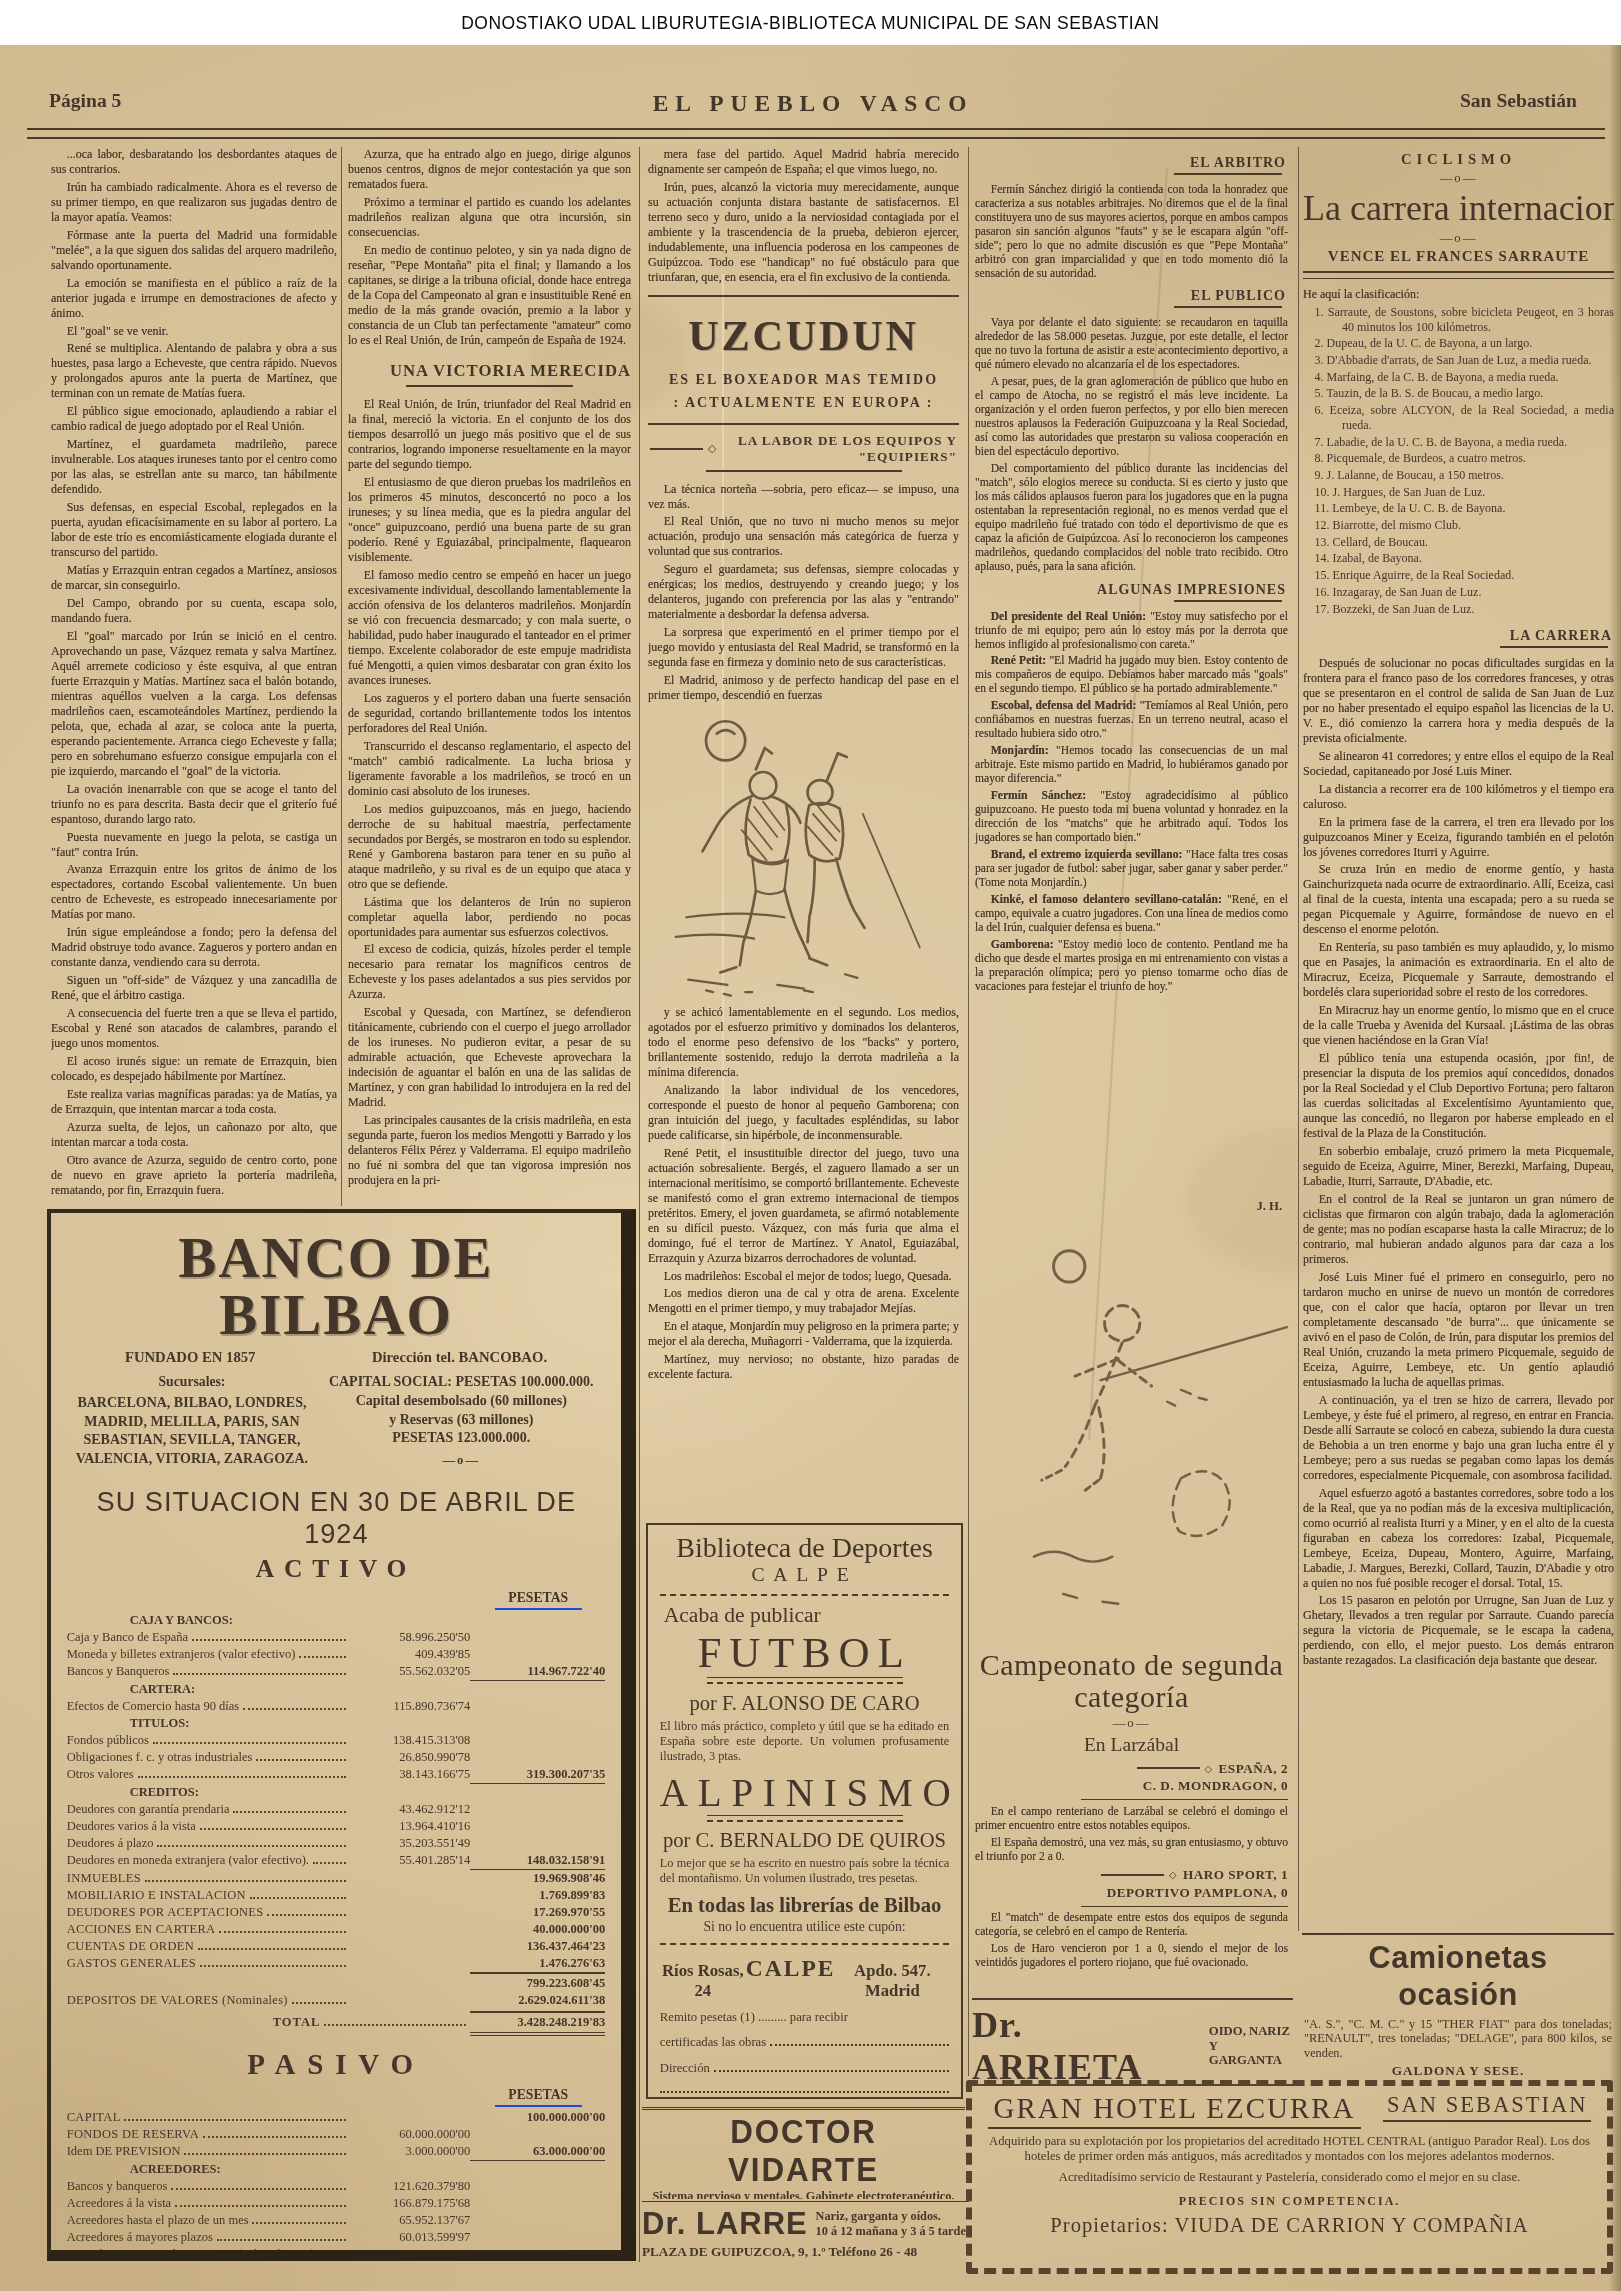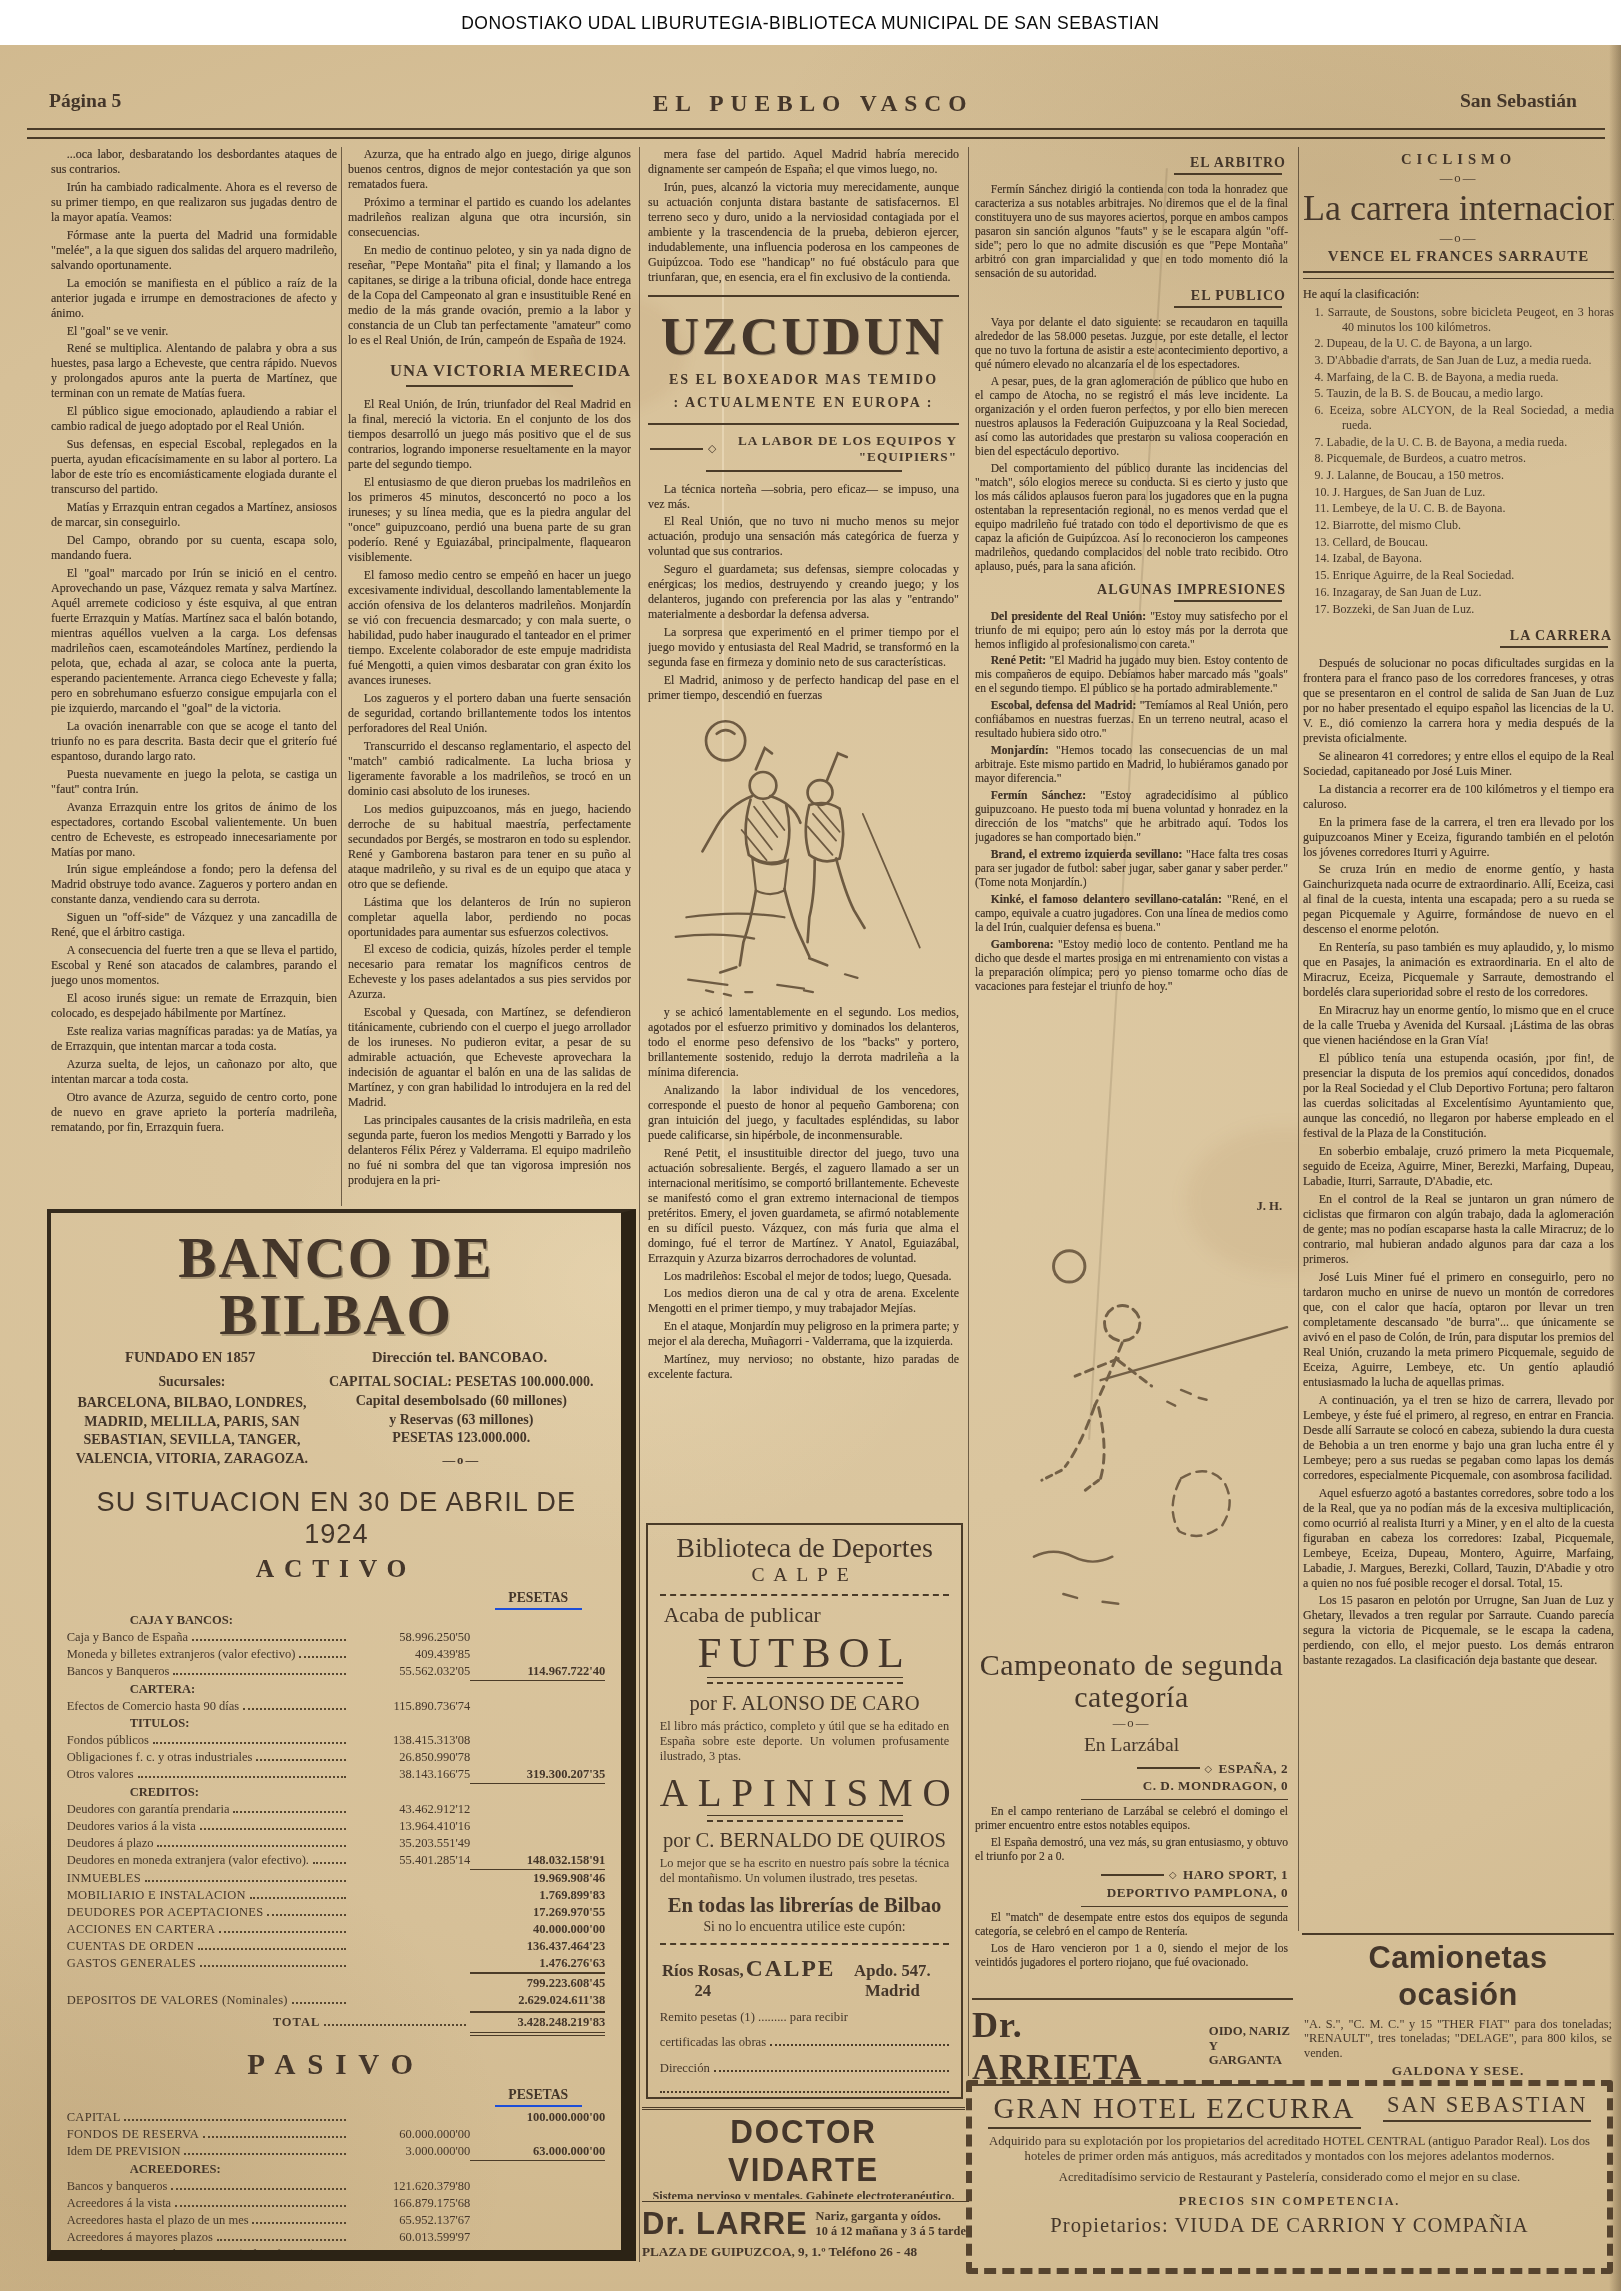--- a/index.html
+++ b/index.html
@@ -50,21 +50,21 @@
   .subhead{font-size:14px;font-weight:bold;text-align:right;letter-spacing:1px;margin:11.8px 2px 2px;}
   .c4 .subhead{margin:7.8px 2px 1px;}
   .subrule{border-top:2px solid #4a3b28;width:108px;margin:2px 5.9px 7.8px auto;}
 
   
   .vic{font-size:16.7px;font-weight:bold;text-align:right;letter-spacing:1px;margin:13.7px 0 2px;}
   .vicrule{border-top:2px solid #4a3b28;width:167px;margin:3.9px auto 9.8px;}
 
   
   .uzbox{border-top:2.9px solid #4a3b28;border-bottom:2px solid #4a3b28;margin:9.8px 0 5.9px;padding:11.8px 0 11.8px;text-align:center;}
-  .uztitle{font-size:53px;letter-spacing:2.9px;font-weight:bold;line-height:57px;text-shadow:1px 1px 0 rgba(68,54,42,.35);}
+  .uztitle{font-size:42px;letter-spacing:2.9px;font-weight:bold;line-height:57px;text-shadow:1px 1px 0 rgba(68,54,42,.35);}
   .uzline{font-size:14px;font-weight:bold;letter-spacing:2px;margin-top:6.9px;}
   .labor{display:flex;justify-content:flex-end;align-items:center;font-weight:bold;font-size:13.2px;letter-spacing:1px;margin:7.8px 2px 0;text-align:right;}
   .labor .line{flex:0 0 53px;border-top:2px solid #4a3b28;margin-right:4.9px;}
   .labor .dia{margin-right:5.9px;font-size:10.8px;}
   .laborrule{border-top:2px solid #4a3b28;width:196px;margin:4.9px auto 9.8px;}
 
   .sketch1{display:block;margin:3.9px auto;}
   .sketch2{position:absolute;left:975px;top:1233px;}
 
   .sig{position:absolute;right:5.9px;bottom:19px;font-weight:bold;font-size:12.7px;background:transparent;}
@@ -203,20 +203,21 @@
 
   <section class="col c1">
 
   <p class="bp">...oca labor, desbaratando los desbordantes ataques de sus contrarios.</p>
       <p class="bp">Irún ha cambiado radicalmente. Ahora es el reverso de su primer tiempo, en que realizaron sus jugadas dentro de la mayor apatía. Veamos:</p>
       <p class="bp">Fórmase ante la puerta del Madrid una formidable "melée", a la que siguen dos salidas del arquero madrileño, salvando oportunamente.</p>
       <p class="bp">La emoción se manifiesta en el público a raíz de la anterior jugada e irrumpe en demostraciones de afecto y ánimo.</p>
       <p class="bp">El "goal" se ve venir.</p>
       <p class="bp">René se multiplica. Alentando de palabra y obra a sus huestes, pasa largo a Echeveste, que centra rápido. Nuevos y prolongados apuros ante la puerta de Martínez, que terminan con un remate de Matías fuera.</p>
       <p class="bp">El público sigue emocionado, aplaudiendo a rabiar el cambio radical de juego adoptado por el Real Unión.</p>
+      <p class="bp">Martínez, el guardameta madrileño, parece invulnerable. Los ataques iruneses tanto por el centro como por las alas, se estrellan ante su marco, tan hábilmente defendido.</p>
       <p class="bp">Sus defensas, en especial Escobal, replegados en la puerta, ayudan eficacísimamente en su labor al portero. La labor de este trío es encomiásticamente elogiada durante el transcurso del partido.</p>
       <p class="bp">Matías y Errazquin entran cegados a Martínez, ansiosos de marcar, sin conseguirlo.</p>
       <p class="bp">Del Campo, obrando por su cuenta, escapa solo, mandando fuera.</p>
       <p class="bp">El "goal" marcado por Irún se inició en el centro. Aprovechando un pase, Vázquez remata y salva Martínez. Aquél arremete codicioso y éste esquiva, al que entran fuerte Errazquin y Matías. Martínez saca el balón botando, mientras aquéllos vuelven a la carga. Los defensas madrileños caen, escamoteándoles Martínez, perdiendo la pelota, que, echada al azar, se coloca ante la puerta, esperando pacientemente. Arranca ciego Echeveste y falla; pero en sobrehumano esfuerzo consigue empujarla con el pie izquierdo, marcando el "goal" de la victoria.</p>
       <p class="bp">La ovación inenarrable con que se acoge el tanto del triunfo no es para descrita. Basta decir que el griterío fué espantoso, durando largo rato.</p>
       <p class="bp">Puesta nuevamente en juego la pelota, se castiga un "faut" contra Irún.</p>
       <p class="bp">Avanza Errazquin entre los gritos de ánimo de los espectadores, cortando Escobal valientemente. Un buen centro de Echeveste, es estropeado innecesariamente por Matías por mano.</p>
       <p class="bp">Irún sigue empleándose a fondo; pero la defensa del Madrid obstruye todo avance. Zagueros y portero andan en constante danza, vendiendo cara su derrota.</p>
       <p class="bp">Siguen un "off-side" de Vázquez y una zancadilla de René, que el árbitro castiga.</p>
       <p class="bp">A consecuencia del fuerte tren a que se lleva el partido, Escobal y René son atacados de calambres, parando el juego unos momentos.</p>

